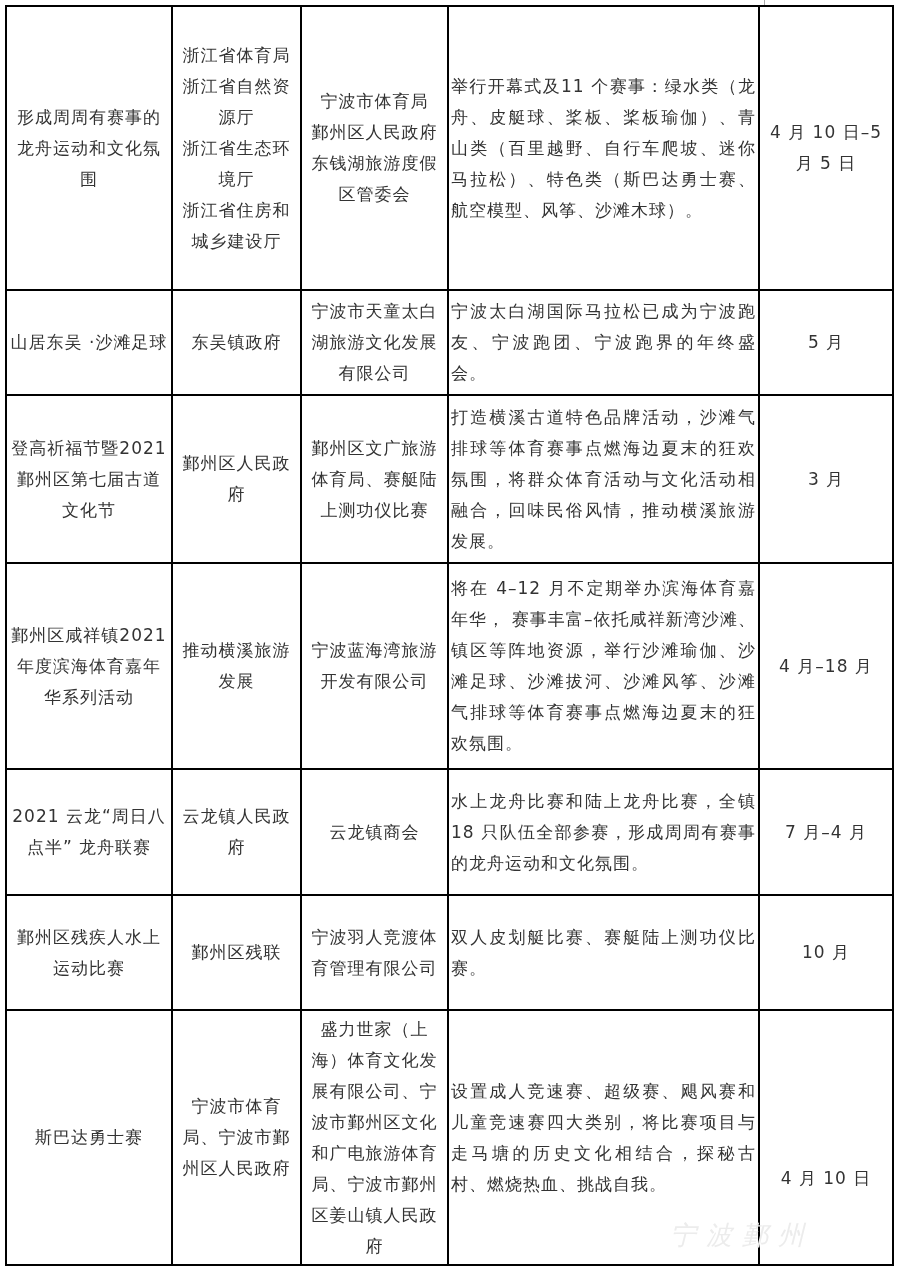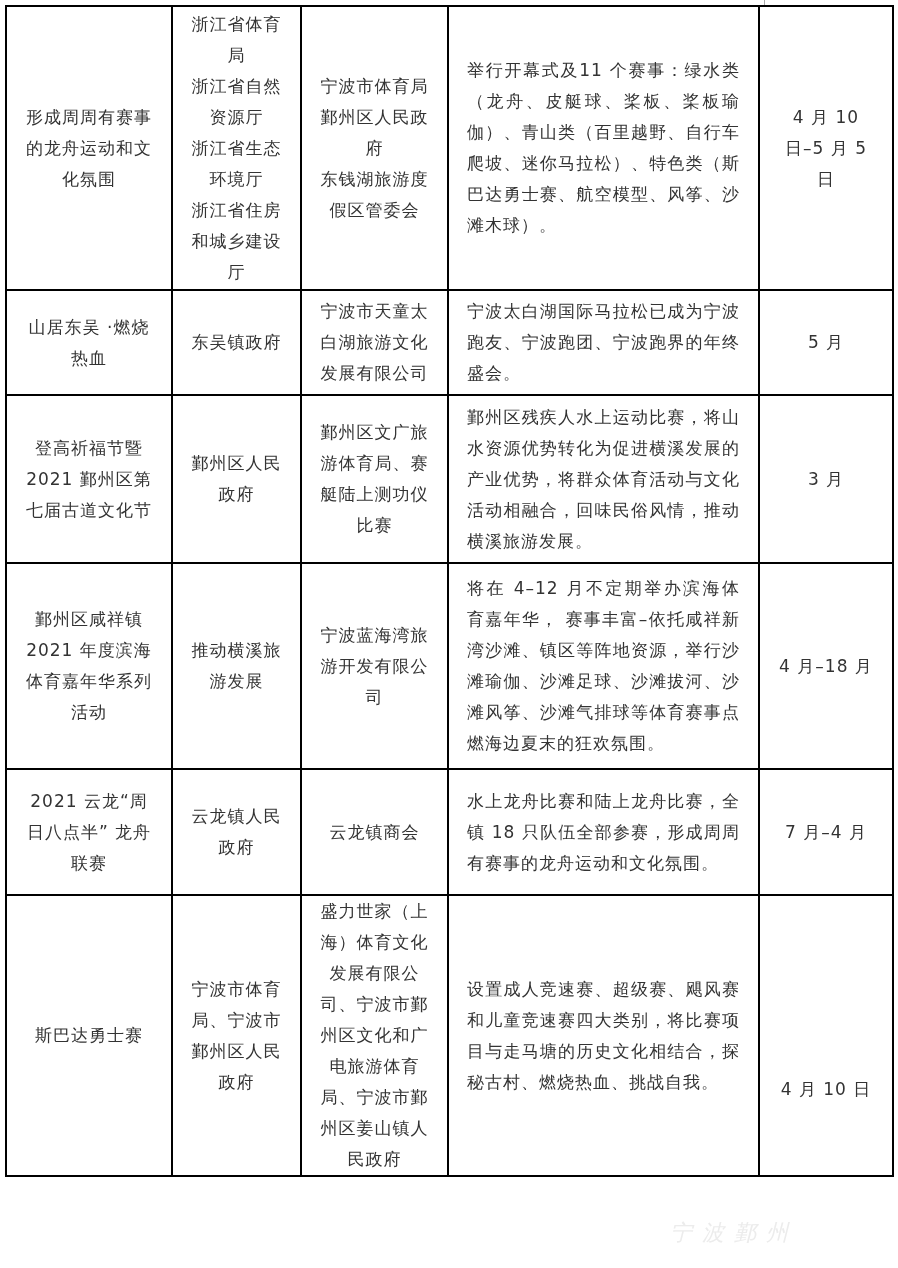--- a/index.html
+++ b/index.html
@@ -2,26 +2,26 @@
 <html><head>
 <meta charset="utf-8">
 <style>
   html, body { margin: 0; padding: 0; background: #ffffff; }
   body { width: 898px; height: 1268px; position: relative; overflow: hidden;
          font-family: "DejaVu Sans", "Liberation Sans", sans-serif; color: #333; }
   .top-stub { position: absolute; left: 764px; top: 0; width: 36px; height: 5px;
               border-left: 1px solid #aaa; border-bottom: 1px solid #aaa; }
   table.events { position: absolute; left: 5px; top: 5px; border-collapse: collapse;
                  table-layout: fixed; width: 887px; }
-  table.events td { border: 2.5px solid #000; padding: 0 18px; vertical-align: middle;
+  table.events td { border: 2.5px solid #000; padding: 0 2px; vertical-align: middle;
                     font-size: 17px; line-height: 31px; letter-spacing: 1px; color: #333; }
   td.c { text-align: center; }
   td.l { text-align: left; text-align-last: left; text-align: justify; }
   .line { display: block; }
-  .watermark { position: absolute; left: 670px; top: 1218px; font-size: 22px;
+  .watermark { position: absolute; left: 670px; top: 1218px; font-size: 26px;
                color: #ececec; letter-spacing: 10px; font-style: italic; }
 </style>
 </head>
 <body>
 
 <div class="top-stub"></div>
 
 <table class="events">
   <colgroup>
     <col style="width:166px">
@@ -41,47 +41,54 @@
       </td>
       <td class="c">
         <span class="line">宁波市体育局</span>
         <span class="line">鄞州区人民政府</span>
         <span class="line">东钱湖旅游度假区管委会</span>
       </td>
       <td class="l">举行开幕式及11 个赛事：绿水类（龙舟、皮艇球、桨板、桨板瑜伽）、青山类（百里越野、自行车爬坡、迷你马拉松）、特色类（斯巴达勇士赛、航空模型、风筝、沙滩木球）。</td>
       <td class="c">4 月 10 日–5 月 5 日</td>
     </tr>
     <tr style="height:105px">
-      <td class="c">山居东吴 ·燃烧热血</td>
+      <td class="c">山居东吴 ·沙滩足球</td>
       <td class="c">东吴镇政府</td>
       <td class="c">宁波市天童太白湖旅游文化发展有限公司</td>
       <td class="l">宁波太白湖国际马拉松已成为宁波跑友、宁波跑团、宁波跑界的年终盛会。</td>
       <td class="c">5 月</td>
     </tr>
     <tr style="height:168px">
       <td class="c">登高祈福节暨2021 鄞州区第七届古道文化节</td>
       <td class="c">鄞州区人民政府</td>
       <td class="c">鄞州区文广旅游体育局、赛艇陆上测功仪比赛</td>
-      <td class="l">鄞州区残疾人水上运动比赛，将山水资源优势转化为促进横溪发展的产业优势，将群众体育活动与文化活动相融合，回味民俗风情，推动横溪旅游发展。</td>
+      <td class="l">打造横溪古道特色品牌活动，沙滩气排球等体育赛事点燃海边夏末的狂欢氛围，将群众体育活动与文化活动相融合，回味民俗风情，推动横溪旅游发展。</td>
       <td class="c">3 月</td>
     </tr>
     <tr style="height:206px">
       <td class="c">鄞州区咸祥镇2021 年度滨海体育嘉年华系列活动</td>
       <td class="c">推动横溪旅游发展</td>
       <td class="c">宁波蓝海湾旅游开发有限公司</td>
       <td class="l">将在 4–12 月不定期举办滨海体育嘉年华， 赛事丰富–依托咸祥新湾沙滩、镇区等阵地资源，举行沙滩瑜伽、沙滩足球、沙滩拔河、沙滩风筝、沙滩气排球等体育赛事点燃海边夏末的狂欢氛围。</td>
       <td class="c">4 月–18 月</td>
     </tr>
     <tr style="height:126px">
       <td class="c">2021 云龙“周日八点半” 龙舟联赛</td>
       <td class="c">云龙镇人民政府</td>
       <td class="c">云龙镇商会</td>
       <td class="l">水上龙舟比赛和陆上龙舟比赛，全镇 18 只队伍全部参赛，形成周周有赛事的龙舟运动和文化氛围。</td>
       <td class="c">7 月–4 月</td>
     </tr>
+    <tr style="height:115px">
+      <td class="c">鄞州区残疾人水上运动比赛</td>
+      <td class="c">鄞州区残联</td>
+      <td class="c">宁波羽人竞渡体育管理有限公司</td>
+      <td class="l">双人皮划艇比赛、赛艇陆上测功仪比赛。</td>
+      <td class="c">10 月</td>
+    </tr>
     <tr style="height:255px">
       <td class="c">斯巴达勇士赛</td>
       <td class="c">宁波市体育局、宁波市鄞州区人民政府</td>
       <td class="c">盛力世家（上海）体育文化发展有限公司、宁波市鄞州区文化和广电旅游体育局、宁波市鄞州区姜山镇人民政府</td>
       <td class="l">设置成人竞速赛、超级赛、飓风赛和儿童竞速赛四大类别，将比赛项目与走马塘的历史文化相结合，探秘古村、燃烧热血、挑战自我。</td>
       <td class="c" style="vertical-align:bottom;padding-bottom:70px">4 月 10 日</td>
     </tr>
   </tbody>
 </table>
 

